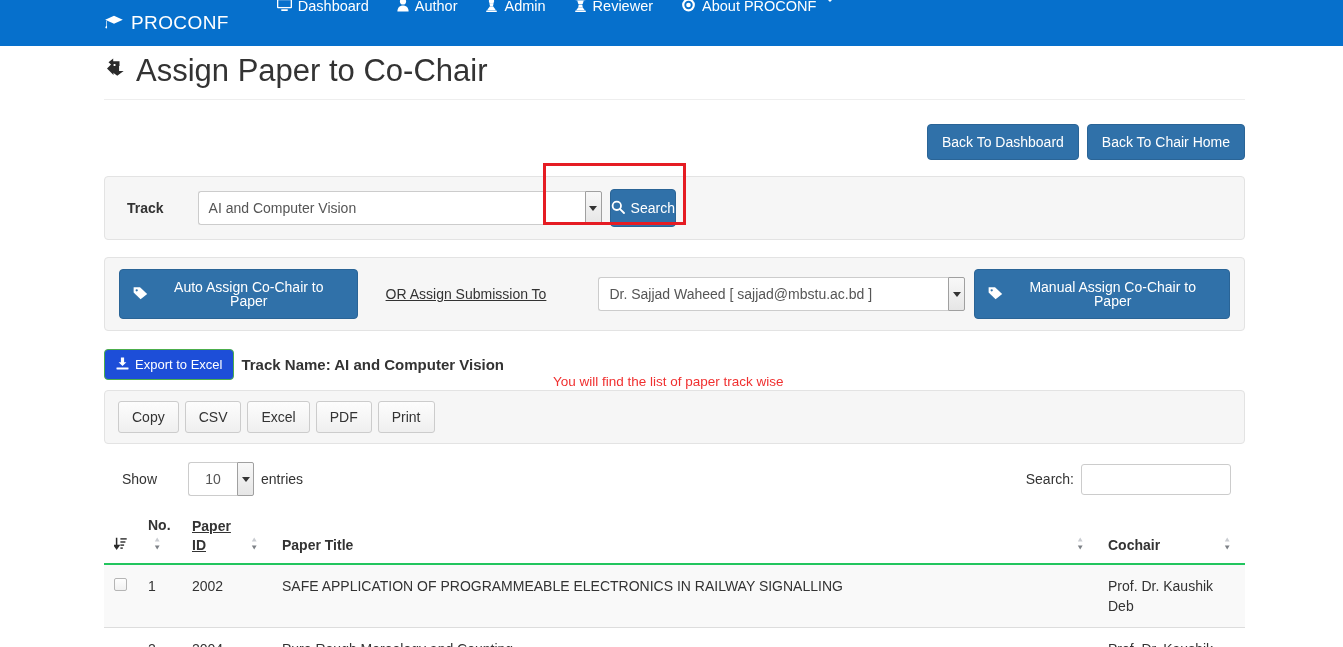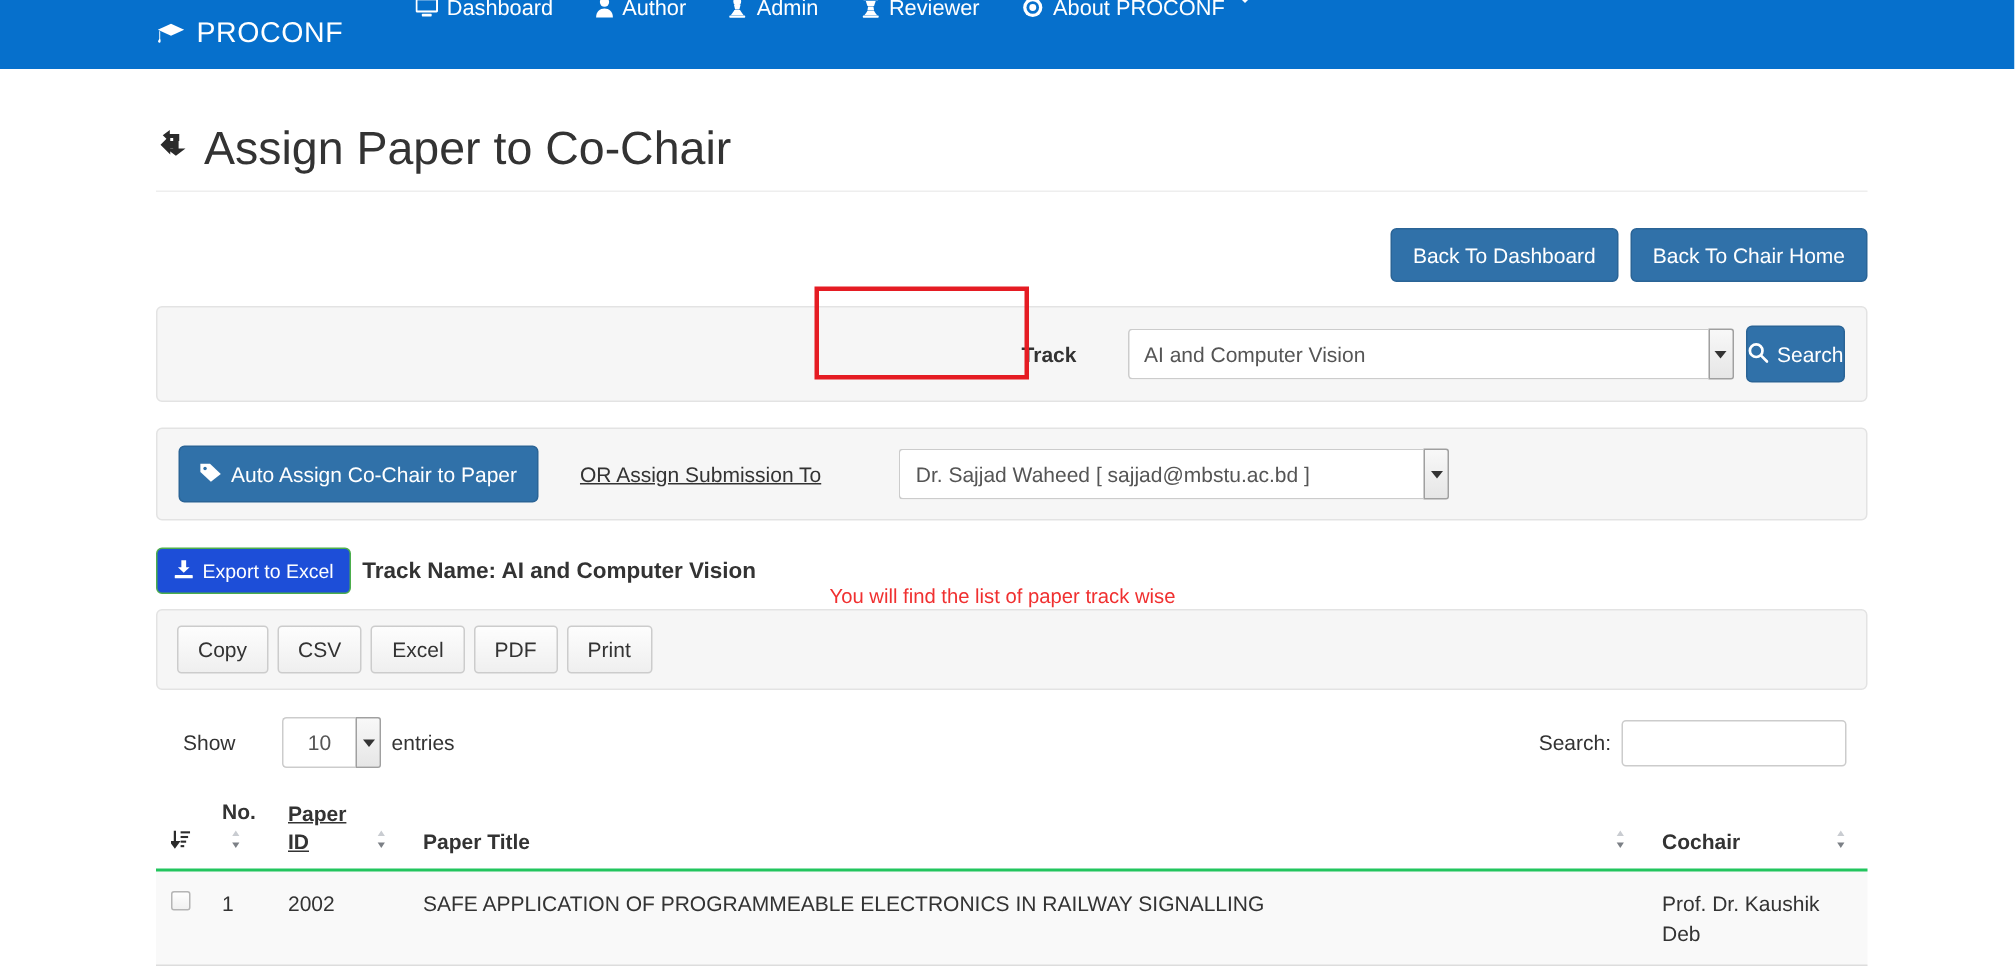--- a/index.html
+++ b/index.html
@@ -50,21 +50,21 @@
   }
   .nicon { display: inline-flex; align-items: center; }
 
   
   .container {
     width: 1145px;
     margin-left: 100px;
     padding-left: 4px;
   }
   .page-header {
-    padding-top: 36px;
+    padding-top: 8px;
     padding-bottom: 11px;
     border-bottom: 1px solid #eeeeee;
     margin-bottom: 0;
   }
   .page-title {
     font-size: 31px;
     font-weight: 400;
     color: #333333;
     margin: 0;
     display: flex;
@@ -111,21 +111,20 @@
   
   .panel {
     background: #f6f6f6;
     border: 1px solid #e3e3e3;
     border-radius: 4px;
     margin-top: 16px;
     padding: 12px 14px;
     display: flex;
     align-items: center;
     position: relative;
-    justify-content: flex-end;
   }
   .track-label {
     font-weight: bold;
     font-size: 14px;
     color: #333;
     margin-right: 10px;
     margin-left: 8px;
   }
   .select-wrap {
     position: relative;
@@ -439,20 +438,29 @@
       </span>
       <span>Auto Assign Co-Chair to Paper</span>
     </button>
     <span class="assign-text">OR Assign Submission To</span>
     <div class="select-wrap cochair-select">
       <div class="sel">Dr. Sajjad Waheed [ sajjad@mbstu.ac.bd ]</div>
       <div class="sel-arrow">
           <i></i>
         </div>
     </div>
+    <button class="btn btn-primary" style="margin-left:9px;padding:10px 13px;">
+      <span>
+        <svg width="15" height="14" viewBox="0 0 15 14" fill="#fff">
+          <path d="M0.6 1.2 L7.0 1.2 L14.2 8.0 L7.6 13.2 L0.6 6.6 Z"></path>
+          <circle cx="3.7" cy="4.3" r="1.15" fill="#3071A9"></circle>
+        </svg>
+      </span>
+      <span>Manual Assign Co-Chair to Paper</span>
+    </button>
   </div>
 
   <div class="export-row">
     <button class="btn btn-success">
       <span>
         <svg width="13" height="13" viewBox="0 0 13 13" fill="#fff">
           <rect x="0.5" y="10.4" width="12" height="2.1" rx="0.4"></rect>
           <path d="M6.5 8.9 L2.6 5.2 L4.9 5.2 L4.9 0.5 L8.1 0.5 L8.1 5.2 L10.4 5.2 Z"></path>
         </svg>
       </span>

